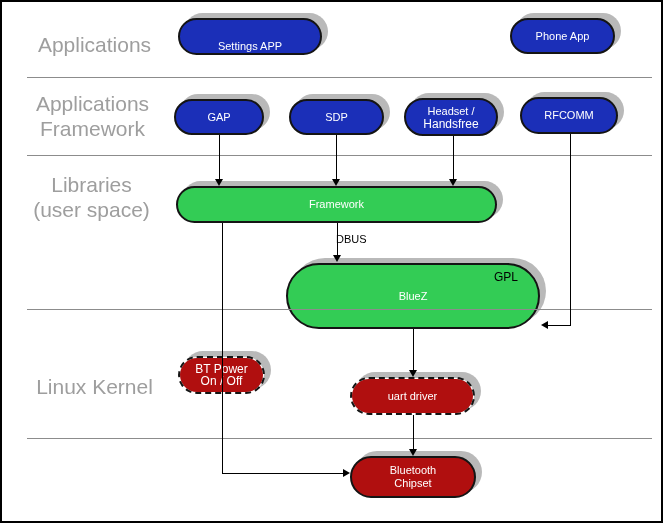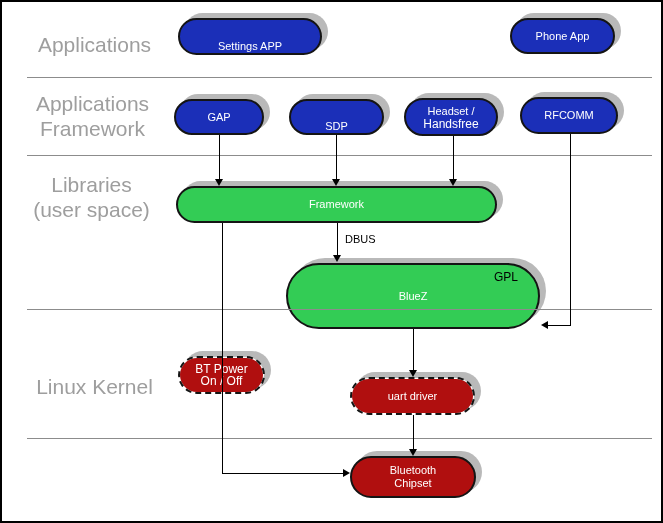--- a/index.html
+++ b/index.html
@@ -58,21 +58,21 @@
   <div class="pill blue" style="left:176px;top:16px;width:144px;height:37px;justify-content:flex-end;">
     <span>Settings APP</span>
   </div>
   <div class="pill blue" style="left:508px;top:16px;width:105px;height:36px;">
     <span>Phone App</span>
   </div>
 
   <div class="pill blue" style="left:172px;top:97px;width:90px;height:36px;">
     <span>GAP</span>
   </div>
-  <div class="pill blue" style="left:287px;top:97px;width:95px;height:36px;justify-content:flex-end;">
+  <div class="pill blue" style="left:287px;top:97px;width:95px;height:36px;">
     <span>SDP</span>
   </div>
   <div class="pill blue" style="left:402px;top:96px;width:94px;height:38px;">
     <span>Headset /</span>
     <span class="sub">Handsfree</span>
   </div>
   <div class="pill blue" style="left:518px;top:95px;width:98px;height:37px;">
     <span>RFCOMM</span>
   </div>
 
@@ -109,21 +109,21 @@
   <div class="vline" style="left:568px;top:132px;height:191px;"></div>
   <div class="hline" style="left:545px;top:323px;width:24px;"></div>
   <div class="arr arr-left" style="left:539px;top:319px;"></div>
 
   <div class="vline" style="left:220px;top:221px;height:250px;"></div>
   <div class="hline" style="left:220px;top:471px;width:122px;"></div>
   <div class="arr arr-right" style="left:341px;top:467px;"></div>
 
   <div class="vline" style="left:335px;top:221px;height:34px;"></div>
   <div class="arr arr-down" style="left:331px;top:253px;"></div>
-  <div class="edge-label" style="left:343px;top:231px;">DBUS</div>
+  <div class="edge-label" style="left:334px;top:231px;">DBUS</div>
 
   <div class="vline" style="left:411px;top:327px;height:42px;"></div>
   <div class="arr arr-down" style="left:407px;top:368px;"></div>
 
   <div class="vline" style="left:411px;top:413px;height:35px;"></div>
   <div class="arr arr-down" style="left:407px;top:447px;"></div>
 
 </div>
 
 </body></html>

